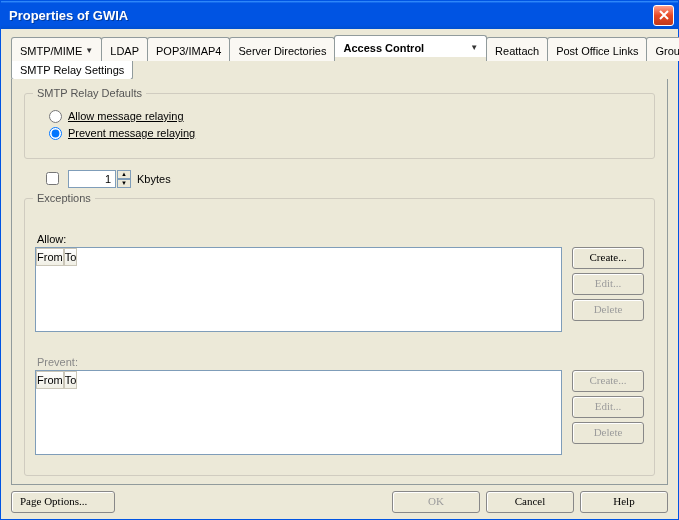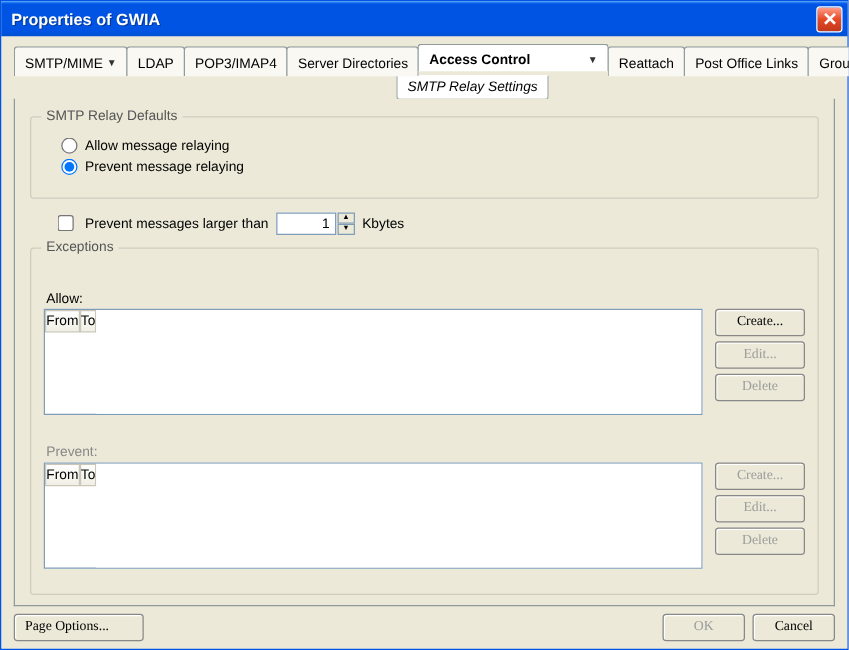--- a/index.html
+++ b/index.html
@@ -87,22 +87,20 @@
     margin-top: -2px;
     gap: 46px;
   }
   .tab-arrow {
     font-size: 8px;
     color: #333;
   }
   .subtabs {
     display: flex;
     margin-top: -1px;
-    margin-left: 306px;
-    font-style: italic;
   }
   .subtab {
     height: 20px;
     padding: 2px 8px 2px 8px;
     border: 1px solid #919b9c;
     background: #fff;
     border-radius: 0 0 3px 3px;
     display: flex;
     align-items: center;
     cursor: pointer;
@@ -143,23 +141,23 @@
   .groupbox-title {
     position: absolute;
     top: -7px;
     left: 8px;
     background: #ece9d8;
     padding: 0 4px;
     color: #555;
   }
   .radio-row, .check-row {
     display: flex;
-    align-items: center;
     gap: 6px;
     margin: 4px 0 4px 10px;
+    text-decoration: underline;
   }
   .radio-row input, .check-row input {
     margin: 0;
   }
   .size-row {
     display: flex;
     align-items: center;
     gap: 6px;
     margin: 6px 0 10px 18px;
   }
@@ -257,21 +255,21 @@
     cursor: default;
   }
   .bottom-bar {
     display: flex;
     gap: 6px;
     padding: 6px 0 0 0;
     align-items: center;
   }
   .bottom-bar .spacer { flex: 1; }
   .bottom-bar .btn.wide { width: 104px; text-align: left; padding-left: 8px;}
-  .bottom-bar .btn.std { width: 66px; }
+  .bottom-bar .btn.std { width: 88px; }
 </style>
 </head>
 <body>
 
 <div class="window">
   <div class="titlebar">
     <div class="titlebar-title">Properties of GWIA</div>
     <div class="close-btn">
       <svg width="10" height="10" viewBox="0 0 10 10">
           <path d="M1 1 L9 9 M9 1 L1 9" stroke="white" stroke-width="2"></path>
@@ -329,21 +327,20 @@
           <span>Allow message relaying</span>
         </label>
         <label class="radio-row">
           <input type="radio" name="relay" checked="" style="">
           <span>Prevent message relaying</span>
         </label>
       </div>
 
       <div class="size-row">
         <input type="checkbox" style="">
-        <span>Prevent messages larger than</span>
         <div class="spinner">
           <input type="text" value="1" style="">
           <div class="spinner-btns">
             <div>▲</div>
             <div>▼</div>
           </div>
         </div>
         <span>Kbytes</span>
       </div>
 
@@ -387,15 +384,16 @@
         </div>
 
       </div>
     </div>
 
     <div class="bottom-bar">
       <div class="btn wide">Page Options...</div>
       <div class="spacer"></div>
       <div class="btn std disabled">OK</div>
       <div class="btn std">Cancel</div>
+      <div class="btn std">Help</div>
     </div>
   </div>
 </div>
 
 </body></html>

